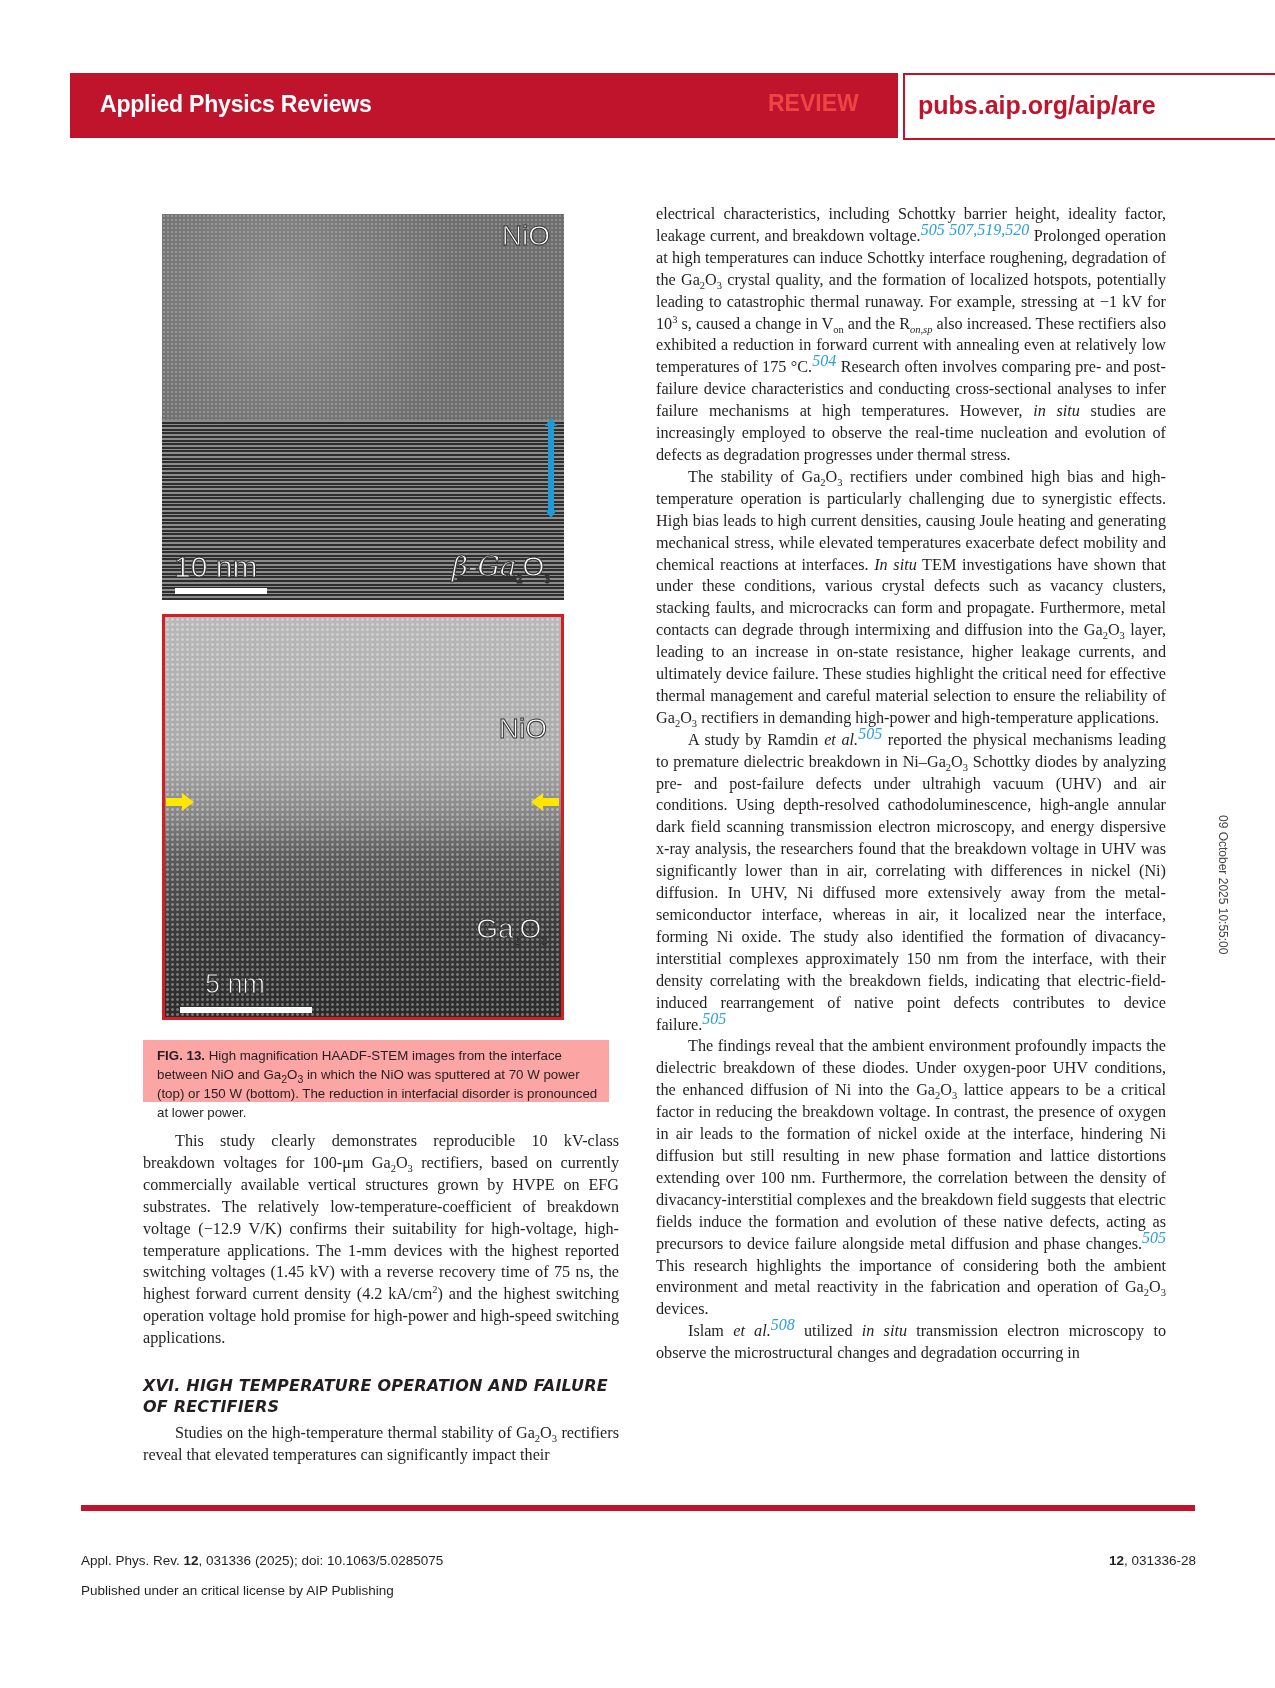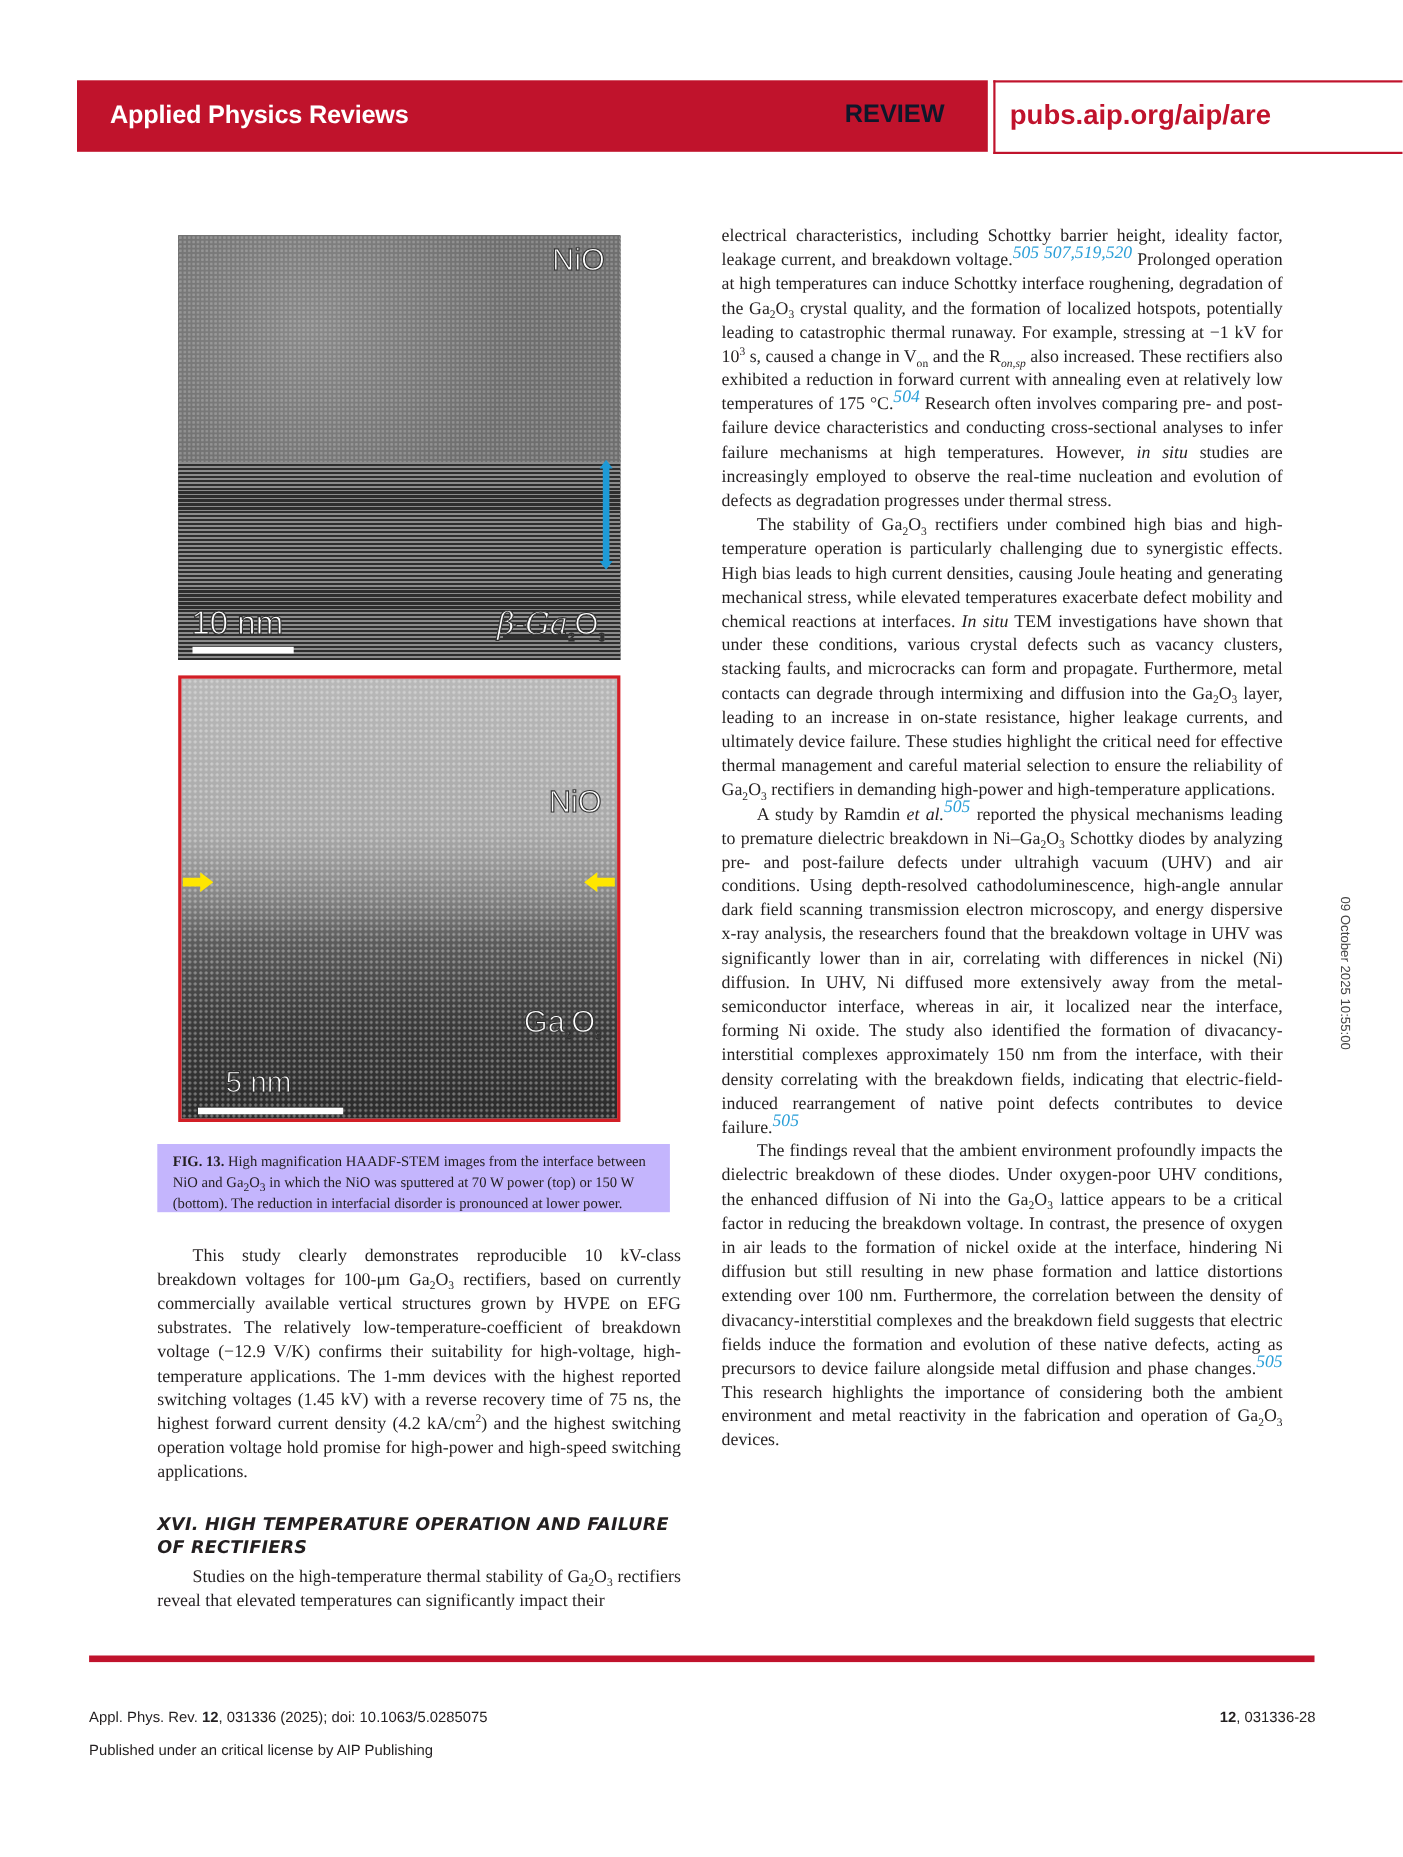--- a/index.html
+++ b/index.html
@@ -1,21 +1,21 @@
 <!DOCTYPE html>
 <html><head>
 <meta charset="utf-8">
 <style>
   html, body { margin:0; padding:0; background:#fff; }
   body { width:1275px; height:1688px; position:relative; overflow:hidden; font-family:"Liberation Serif", serif; color:#231f20; }
 
   
   .hdr-bar { position:absolute; left:70px; top:73px; width:828px; height:65px; background:#c0132c; }
   .hdr-journal { position:absolute; left:100px; top:91px; font-family:"Liberation Sans", sans-serif; font-weight:bold; font-size:23px; color:#fff; letter-spacing:-0.2px; }
-  .hdr-type { position:absolute; left:768px; top:90px; font-family:"Liberation Sans", sans-serif; font-weight:bold; font-size:23px; color:#0f172a; }
+  .hdr-type { position:absolute; left:768px; top:90px; font-family:"Liberation Sans", sans-serif; font-weight:bold; font-size:23px; color:#ef4444; }
   .hdr-url-box { position:absolute; left:903px; top:73px; width:380px; height:63px; border:2px solid #c0132c; border-right:none; background:#fff; }
   .hdr-url { position:absolute; left:918px; top:91px; font-family:"Liberation Sans", sans-serif; font-weight:bold; font-size:25px; color:#c0132c; }
 
   
   .fig-top { position:absolute; left:162px; top:214px; width:402px; height:386px; overflow:hidden;
     background:
       repeating-linear-gradient(0deg, rgba(20,20,20,0.55) 0 2px, rgba(150,150,150,0.35) 2px 4px),
       linear-gradient(#555,#444);
   }
   .fig-top .nio-region { position:absolute; left:0; top:0; width:100%; height:206px;
@@ -33,22 +33,22 @@
   .blue-arrow { position:absolute; left:545px; top:418px; width:12px; height:100px; }
   
   .fig-bot { position:absolute; left:162px; top:614px; width:402px; height:406px; border:3px solid #d21f26; box-sizing:border-box; overflow:hidden;
     background: linear-gradient(180deg, #b8b8b8 0%, #a9a9a9 35%, #8a8a8a 48%, #5b5b5b 60%, #3a3a3a 78%, #2a2a2a 100%); }
   .fig-bot::after { content:""; position:absolute; inset:0;
     background-image: radial-gradient(rgba(255,255,255,0.35) 1px, transparent 1.8px);
     background-size:5px 5px; }
   .yellow-arrow { position:absolute; width:28px; height:18px; z-index:2; }
 
   
-  .caption { position:absolute; left:143px; top:1040px; width:466px; height:62px; background:#c4b5fd; padding:6px 8px 6px 14px; box-sizing:border-box;
-    font-family:Liberation Serif, serif; font-size:13.3px; line-height:19px; color:#231f20; }
+  .caption { position:absolute; left:143px; top:1040px; width:466px; height:62px; background:#fca5a5; padding:6px 8px 6px 14px; box-sizing:border-box;
+    font-family:Liberation Sans, sans-serif; font-size:13.3px; line-height:19px; color:#231f20; }
   .caption b { font-weight:bold; }
 
   
   .col { position:absolute; font-size:16.2px; line-height:21.9px; text-align:justify; color:#231f20; }
   .col p { margin:0; }
   .col p.ind { text-indent:32px; }
   .ref { color:#2a9fd8; font-size:16px; vertical-align:super; line-height:0;font-style:italic; }
   sub, sup { font-size:10.5px; line-height:0; }
   .section-head { position:absolute; left:143px; top:1375px; width:470px; font-family:"DejaVu Sans", sans-serif; font-weight:bold; font-size:16px; line-height:21px; letter-spacing:0.2px; color:#231f20;font-style:italic; }
 
@@ -107,19 +107,20 @@
 
 <div class="col" style="left:656px; top:204px; width:510px;">
   <p><span>electrical characteristics, including Schottky barrier height, ideality factor, leakage current, and breakdown voltage.</span><span class="ref">505  507,519,520</span><span> Prolonged operation at high temperatures can induce Schottky interface roughening, degradation of the Ga</span><sub>2</sub>O<sub>3</sub><span> crystal quality, and the formation of localized hotspots, potentially leading to catastrophic thermal runaway. For example, stressing at −1 kV for 10</span><sup>3</sup><span> s, caused a change in V</span><sub>on</sub><span> and the R</span><sub style="font-style:italic;">on,sp</sub><span> also increased. These rectifiers also exhibited a reduction in forward current with annealing even at relatively low temperatures of 175 °C.</span><span class="ref">504</span><span> Research often involves comparing pre- and post-failure device characteristics and conducting cross-sectional analyses to infer failure mechanisms at high temperatures. However, </span><i>in situ</i><span> studies are increasingly employed to observe the real-time nucleation and evolution of defects as degradation progresses under thermal stress.</span></p>
 
   <p class="ind"><span>The stability of Ga</span><sub>2</sub>O<sub>3</sub><span> rectifiers under combined high bias and high-temperature operation is particularly challenging due to synergistic effects. High bias leads to high current densities, causing Joule heating and generating mechanical stress, while elevated temperatures exacerbate defect mobility and chemical reactions at interfaces. </span><i>In situ</i><span> TEM investigations have shown that under these conditions, various crystal defects such as vacancy clusters, stacking faults, and microcracks can form and propagate. Furthermore, metal contacts can degrade through intermixing and diffusion into the Ga</span><sub>2</sub>O<sub>3</sub><span> layer, leading to an increase in on-state resistance, higher leakage currents, and ultimately device failure. These studies highlight the critical need for effective thermal management and careful material selection to ensure the reliability of Ga</span><sub>2</sub>O<sub>3</sub><span> rectifiers in demanding high-power and high-temperature applications.</span></p>
 
   <p class="ind"><span>A study by Ramdin </span><i>et al.</i><span class="ref">505</span><span> reported the physical mechanisms leading to premature dielectric breakdown in Ni–Ga</span><sub>2</sub>O<sub>3</sub><span> Schottky diodes by analyzing pre- and post-failure defects under ultrahigh vacuum (UHV) and air conditions. Using depth-resolved cathodoluminescence, high-angle annular dark field scanning transmission electron microscopy, and energy dispersive x-ray analysis, the researchers found that the breakdown voltage in UHV was significantly lower than in air, correlating with differences in nickel (Ni) diffusion. In UHV, Ni diffused more extensively away from the metal-semiconductor interface, whereas in air, it localized near the interface, forming Ni oxide. The study also identified the formation of divacancy-interstitial complexes approximately 150 nm from the interface, with their density correlating with the breakdown fields, indicating that electric-field-induced rearrangement of native point defects contributes to device failure.</span><span class="ref">505</span></p>
 
   <p class="ind"><span>The findings reveal that the ambient environment profoundly impacts the dielectric breakdown of these diodes. Under oxygen-poor UHV conditions, the enhanced diffusion of Ni into the Ga</span><sub>2</sub>O<sub>3</sub><span> lattice appears to be a critical factor in reducing the breakdown voltage. In contrast, the presence of oxygen in air leads to the formation of nickel oxide at the interface, hindering Ni diffusion but still resulting in new phase formation and lattice distortions extending over 100 nm. Furthermore, the correlation between the density of divacancy-interstitial complexes and the breakdown field suggests that electric fields induce the formation and evolution of these native defects, acting as precursors to device failure alongside metal diffusion and phase changes.</span><span class="ref">505</span><span> This research highlights the importance of considering both the ambient environment and metal reactivity in the fabrication and operation of Ga</span><sub>2</sub>O<sub>3</sub><span> devices.</span></p>
 
+  <p class="ind"><span>Islam </span><i>et al.</i><span class="ref">508</span><span> utilized </span><i>in situ</i><span> transmission electron microscopy to observe the microstructural changes and degradation occurring in</span></p>
 </div>
 
 <div class="foot-rule"></div>
 <div class="foot-cite"><span>Appl. Phys. Rev. </span><b>12</b><span>, 031336 (2025); doi: 10.1063/5.0285075</span></div>
 <div class="foot-page"><b>12</b><span>, 031336-28</span></div>
 <div class="foot-license">Published under an critical license by AIP Publishing</div>
 <div class="side-stamp">09 October 2025 10:55:00</div>
 
 </body></html>

